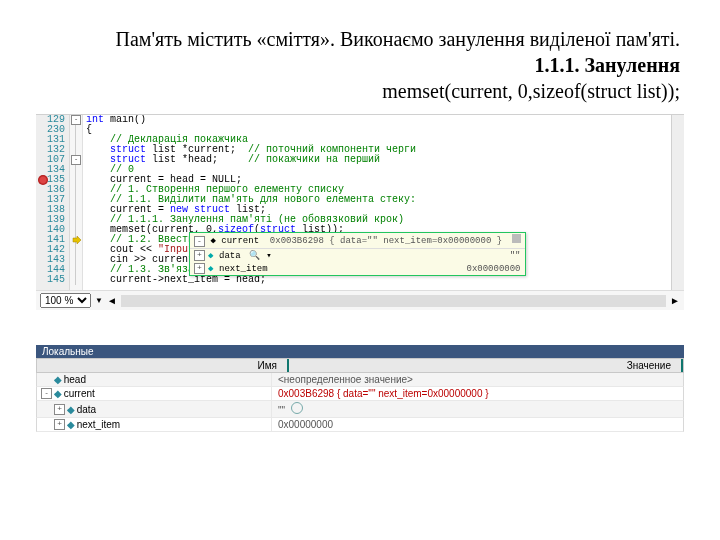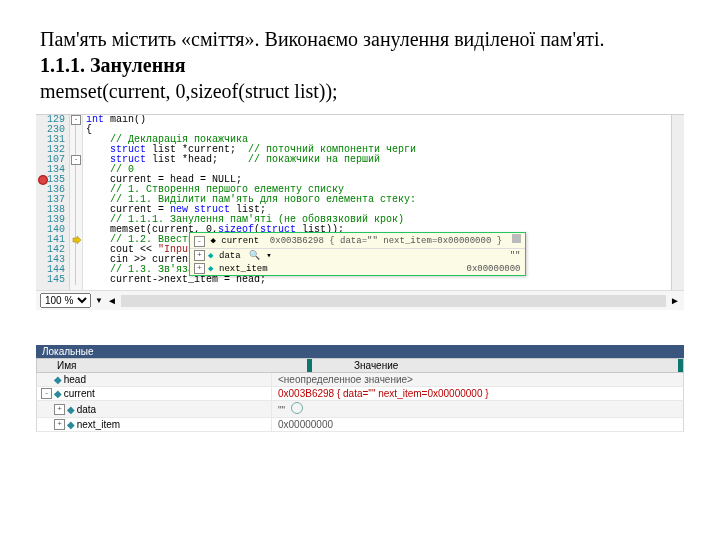--- a/index.html
+++ b/index.html
@@ -1,16 +1,16 @@
 <!DOCTYPE html>
 <html><head>
 <meta charset="utf-8">
 <style>
   body { margin: 0; font-family: "Times New Roman", serif; font-size: 20px; color: #000; background: #fff; width: 720px; }
-  .doc { padding: 26px 40px 10px 40px; line-height: 1.3; }
+  .doc { padding: 26px 40px 10px 40px; line-height: 1.3; text-align: right; }
   .doc .bold { font-weight: bold; }
   .ide { font-family: Consolas, "Courier New", monospace; font-size: 10px; position: relative; height: 175px; border-top: 1px solid #d0d0d0; background: #fff; margin: 0 36px; overflow: hidden; }
   .gutter { position: absolute; left: 0; top: 0; width: 34px; background: #eee; border-right: 1px solid #d8d8d8; height: 175px; text-align: right; color: #2a8a9c; padding-right: 4px; box-sizing: border-box; }
   .gutter div { height: 10px; line-height: 10px; }
   .fold { position: absolute; left: 34px; top: 0; width: 12px; height: 175px; background: #f6f6f6; border-right: 1px solid #e0e0e0; }
   .fold .box { position: absolute; width: 8px; height: 8px; left: 1px; border: 1px solid #888; background: #fff; font-size: 7px; line-height: 7px; text-align: center; color: #555; }
   .fold .line { position: absolute; left: 5px; width: 1px; background: #ccc; }
   .code { position: absolute; left: 50px; top: 0; right: 12px; white-space: pre; }
   .code div { height: 10px; line-height: 10px; }
   .kw { color: #0000ff; }
@@ -25,21 +25,21 @@
   .tooltip-row { padding: 1px 4px; display: flex; align-items: center; gap: 3px; }
   .tooltip-row .dot { color: #0aa; font-weight: bold; width: 8px; }
   .tooltip-row .val { margin-left: auto; color: #555; padding-left: 18px; }
   .pin { display:inline-block; width:9px; height:9px; background:#bbb; margin-left:4px; }
   .zoom { font-family: "Segoe UI", Tahoma, sans-serif; font-size: 10px; margin: 0 36px; padding: 2px 4px; display:flex; align-items:center; gap:4px; border-top:1px solid #ddd; background:#f6f6f6; }
   .zoom select { font-size: 10px; height: 15px; }
   .zoom .hsb { flex:1; height:12px; background:#ddd; position:relative; }
   .locals { font-family: "Segoe UI", Tahoma, sans-serif; font-size: 10px; margin: 2px 36px 0 36px; }
   .locals-title { background: #3b567e; color: #fff; padding: 1px 6px; font-size: 10px; margin-top: 35px; }
   .locals-head { display:flex; background:#e8e8e8; border:1px solid #c8c8c8; }
-  .locals-head div { padding: 1px 20px; border-right:5px solid #0f766e; }
+  .locals-head div { padding: 1px 10px; border-right:2px solid #0f766e;text-align:right; }
   .locals-head .c1 { width: 230px; }
   .locals-head .c2 { flex:1;margin-left:22px; }
   .locals-row { display:flex; border-left:1px solid #d8d8d8; border-right:1px solid #d8d8d8; border-bottom:1px solid #e8e8e8; background:#fff; }
   .locals-row.alt { background:#f4f4f4; }
   .locals-row .c1 { width: 230px; padding: 1px 0 1px 4px; display:flex; align-items:center; gap:2px; border-right:1px solid #e8e8e8; }
   .locals-row .c2 { flex:1; padding: 1px 6px; color:#555; }
   .locals-row .c2.red { color:#b00; }
   .exp { display:inline-block; width:9px; height:9px; border:1px solid #888; text-align:center; line-height:8px; font-size:8px; background:#fff; color:#555; }
   .spacer { display:inline-block; width:11px; }
   .refresh { display:inline-block; width:10px; height:10px; border:1px solid #7aa; border-radius:50%; position:relative; }

